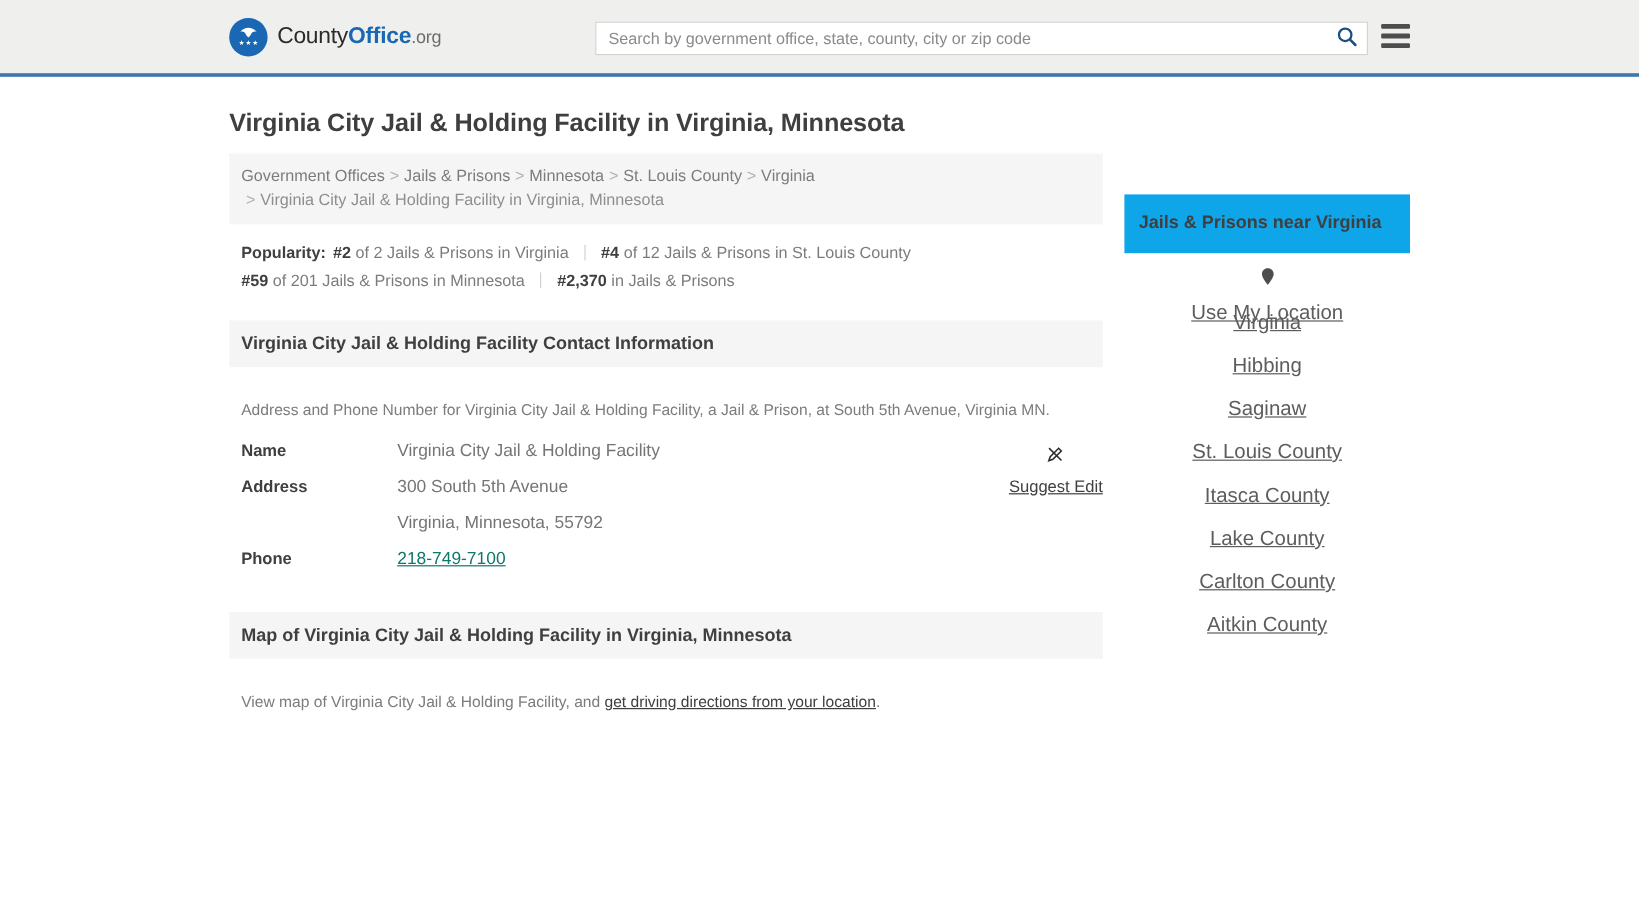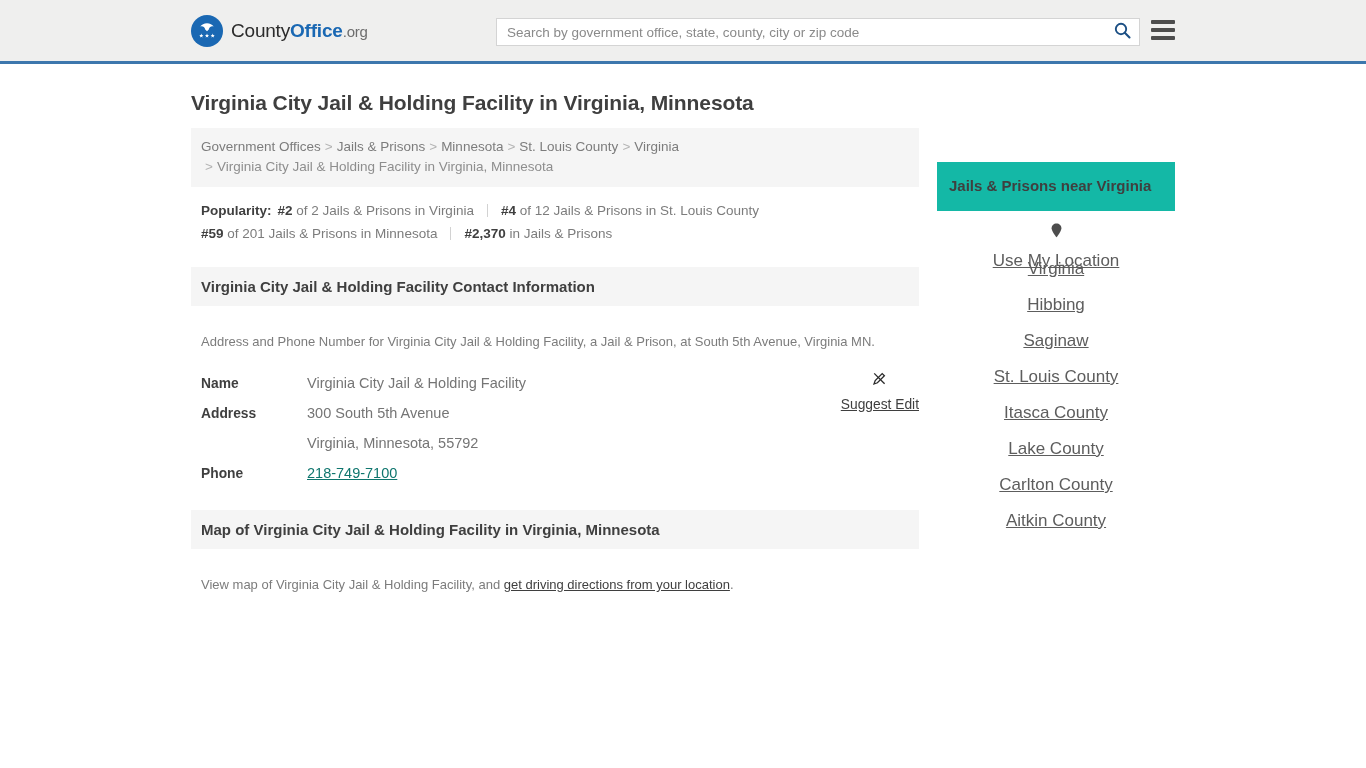--- a/index.html
+++ b/index.html
@@ -169,22 +169,23 @@
   }
 
   
   .contact-table {
     margin-top: 16px;
     padding: 0 10px;
     position: relative;
   }
   .crow {
     display: flex;
-    align-items: center;
+    align-items: flex-start;
     min-height: 30px;
+    gap: 24px;
   }
   .ckey {
     width: 106px;
     flex: 0 0 106px;
     font-size: 13.8px;
     font-weight: bold;
     color: #3f3f3f;
   }
   .cval {
     font-size: 14.5px;
@@ -205,21 +206,21 @@
     flex-direction: column;
   }
   .suggest-edit .se-label {
     font-size: 13.8px;
     color: #3f3f3f;
     text-decoration: underline;
   }
 
   
   .side-head {
-    background: #14b8a6;
+    background: #0ea5e9;
     padding: 12px 12px 14px 12px;
     font-size: 15px;
     font-weight: bold;
     color: #3f3f3f;
     line-height: 23px;
   }
   .side-list { padding: 12px 12px 0 12px; }
   .side-item {
     display: flex;
     align-items: center;

